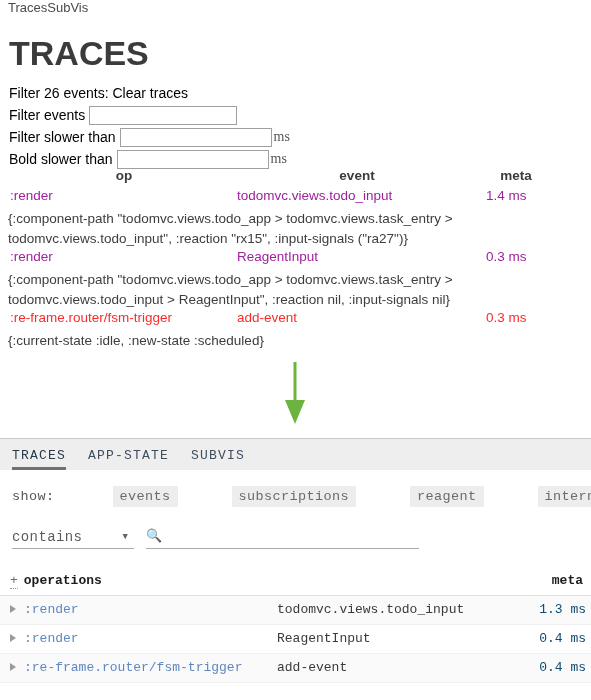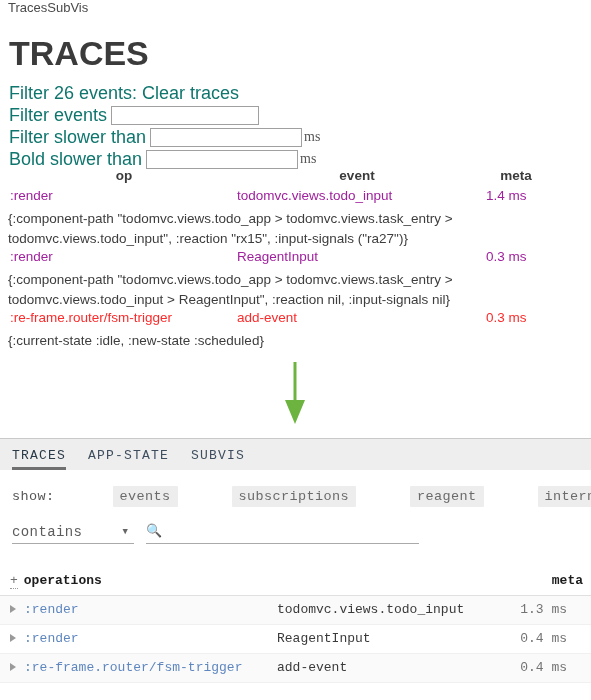--- a/index.html
+++ b/index.html
@@ -54,22 +54,22 @@
     font-size: 14px;
     color: #555;
   }
   .filter-line {
     display: flex;
     align-items: center;
     height: 22px;
     white-space: nowrap;
   }
   .filter-line .lbl {
-    font-size: 18px;
-    color: #0f766e;
+    font-size: 14px;
+    color: #000000;
     line-height: 22px;
     text-align: center;
   }
   .clear-link {
     color: #555;
     cursor: pointer;
   }
   .filter-input {
     box-sizing: border-box;
     border: 1px solid #a0a0a0;
@@ -194,21 +194,21 @@
     background: #ededed;
     padding: 3px 7px;
     margin-right: 8px;
     cursor: pointer;
     letter-spacing: 0.4px;
     border-radius: 1px;
   }
 
   .search-row {
     display: flex;
-    align-items: flex-start;
+    align-items: flex-end;
     padding: 12px 0 0 12px;
     height: 28px;
   }
   .select-wrap {
     position: relative;
     width: 122px;
     border-bottom: 1px solid #aaa;
     height: 22px;
     display: flex;
     align-items: center;
@@ -304,22 +304,22 @@
     color: #5f87bf;
     cursor: pointer;
   }
   .or-ev {
     position: absolute;
     left: 277px; top: 6px;
     color: #3a3a3a;
   }
   .or-meta {
     position: absolute;
-    right: 24px; top: 6px;
-    color: #737373;
+    right: 5px; top: 6px;
+    color: #0c4a6e;
   }
 </style>
 </head>
 <body>
 
 <div class="top-area">
 
   <div class="widget-title">TracesSubVis</div>
 
   <div class="traces-heading">TRACES</div>

